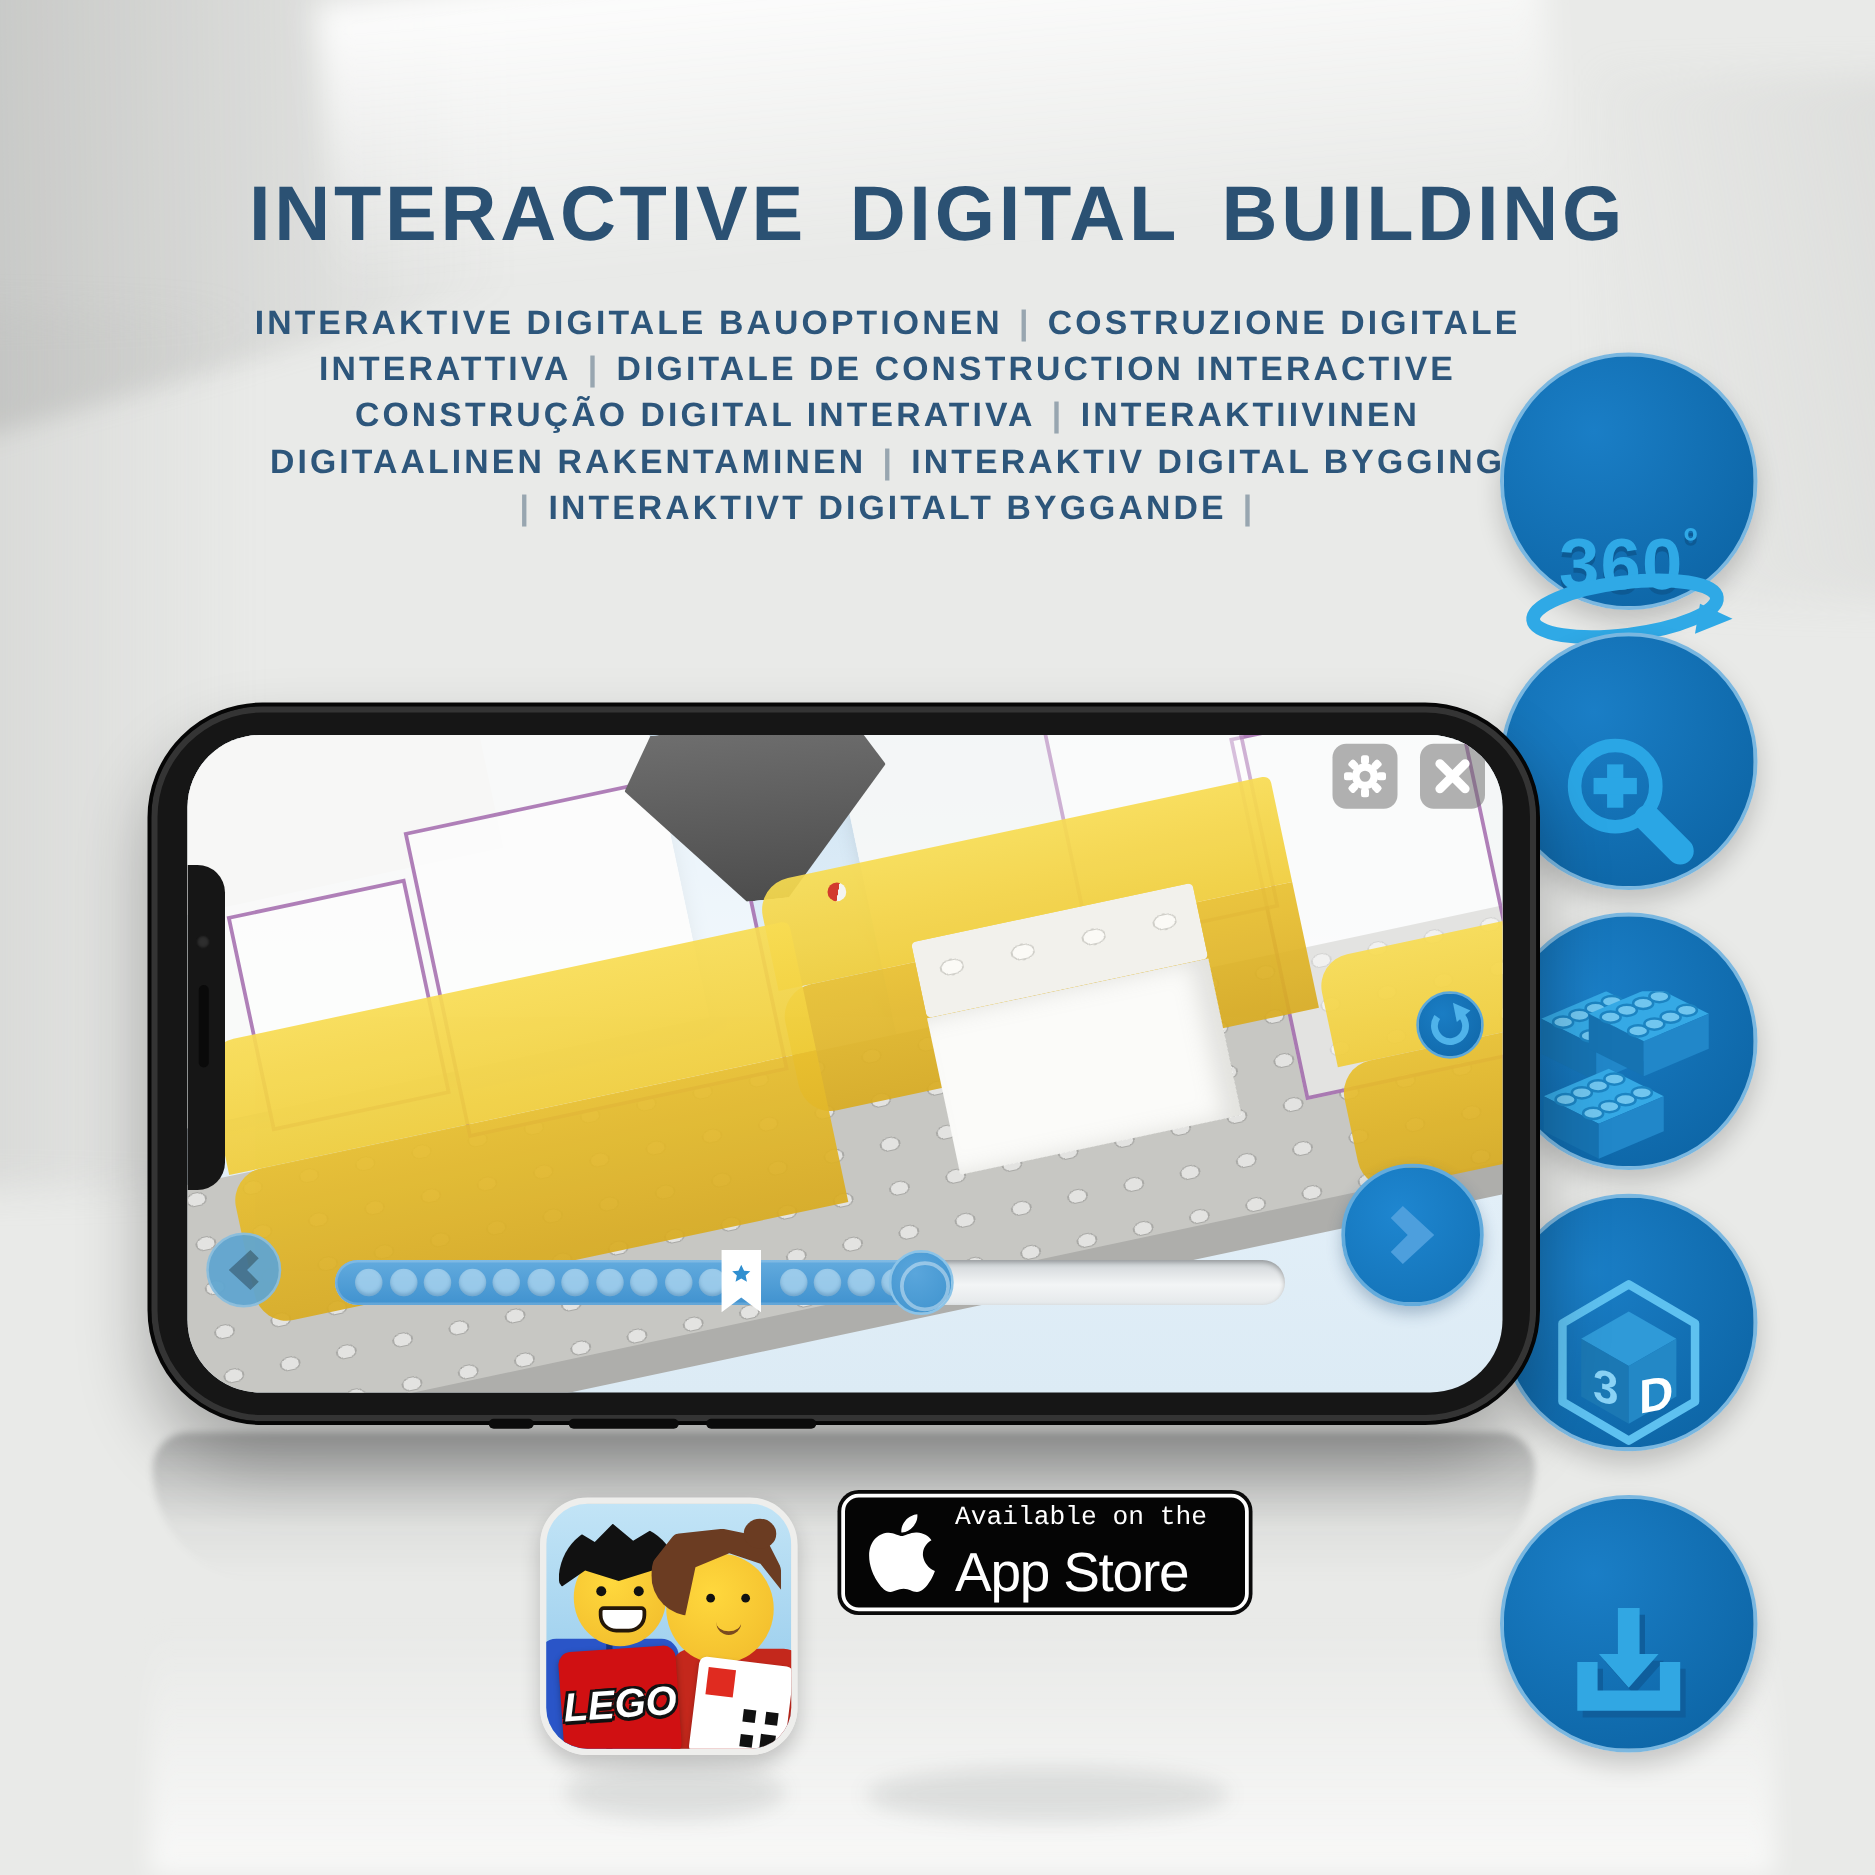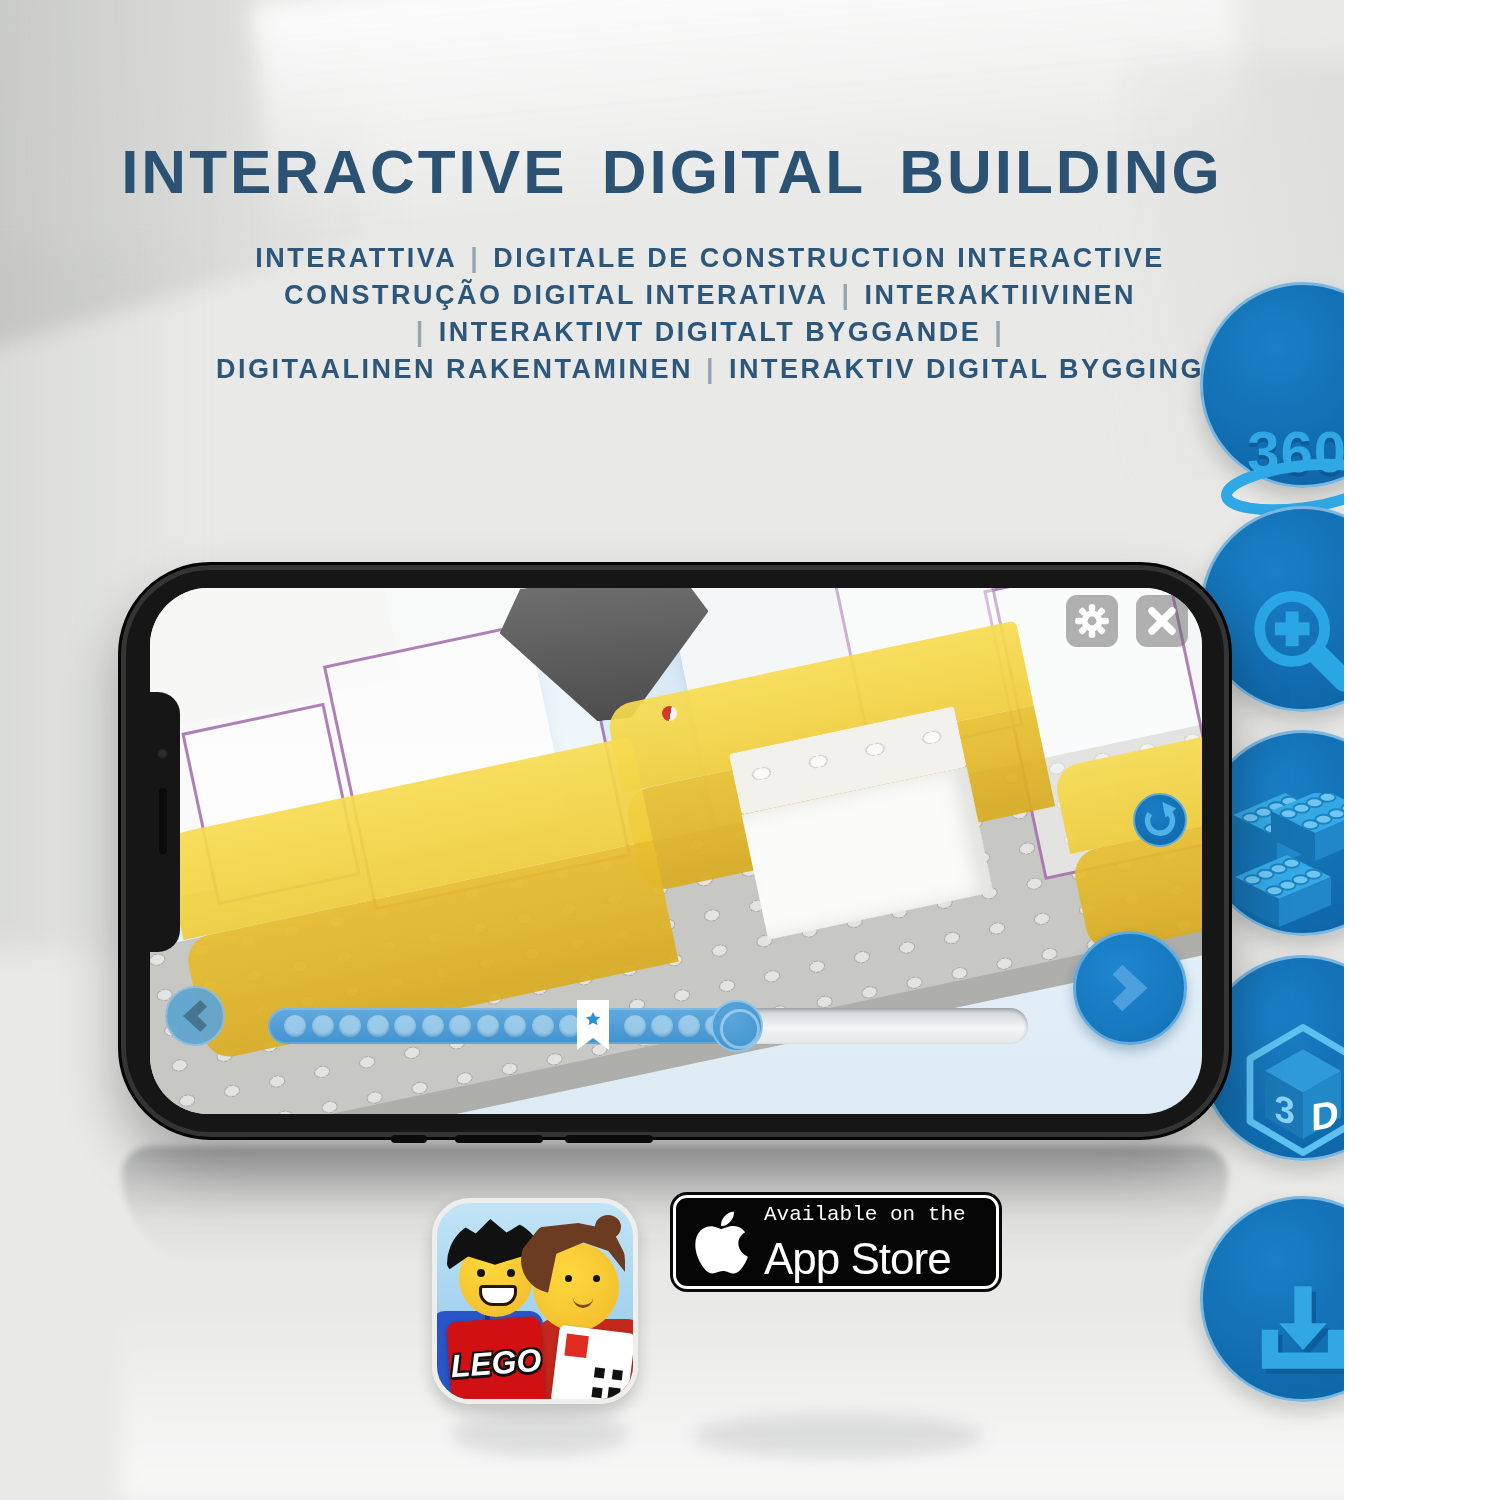--- a/index.html
+++ b/index.html
@@ -1,16 +1,16 @@
 <!DOCTYPE html>
 <html><head>
 <meta charset="utf-8">
 <style>
   html,body{margin:0;padding:0;background:#fff;}
-  .stage{position:relative;width:1344px;height:1500px;background:#e9eae8;overflow:hidden;
+  .stage{position:relative;width:1500px;height:1500px;background:#e9eae8;overflow:hidden;
          font-family:"Liberation Sans",sans-serif;}
   
   .marble{position:absolute;pointer-events:none;}
   .m1{left:-140px;top:-90px;width:760px;height:360px;background:linear-gradient(105deg,rgba(150,151,149,.55),rgba(233,234,232,0) 70%);transform:rotate(-16deg);filter:blur(10px);}
   .m2{left:260px;top:-40px;width:980px;height:230px;background:linear-gradient(180deg,rgba(255,255,255,.95),rgba(255,255,255,0));transform:rotate(-5deg);filter:blur(12px);}
   .m3{left:-60px;top:250px;width:260px;height:700px;background:linear-gradient(90deg,rgba(190,191,189,.45),rgba(233,234,232,0));filter:blur(14px);}
   .m4{right:-80px;top:60px;width:300px;height:420px;background:linear-gradient(260deg,rgba(205,206,204,.5),rgba(233,234,232,0));filter:blur(14px);}
   .m5{left:120px;bottom:0;width:1300px;height:200px;background:linear-gradient(0deg,rgba(255,255,255,.7),rgba(233,234,232,0));filter:blur(10px);}
 
   
@@ -141,24 +141,25 @@
 
 <div class="stage">
   <div class="marble m1"></div>
   <div class="marble m2"></div>
   <div class="marble m3"></div>
   <div class="marble m4"></div>
   <div class="marble m5"></div>
 
   <h1 class="title">INTERACTIVE DIGITAL BUILDING</h1>
   <div class="subtitle">
+      <div class="sub-line"><span>INTERAKTIVE DIGITALE BAUOPTIONEN</span><span class="sep">|</span><span>COSTRUZIONE DIGITALE</span></div>
       <div class="sub-line"><span>INTERATTIVA</span><span class="sep">|</span><span>DIGITALE DE CONSTRUCTION INTERACTIVE</span></div>
       <div class="sub-line"><span>CONSTRUÇÃO DIGITAL INTERATIVA</span><span class="sep">|</span><span>INTERAKTIIVINEN</span></div>
+      <div class="sub-line"><span>DIGITAALINEN RAKENTAMINEN</span><span class="sep">|</span><span>INTERAKTIV DIGITAL BYGGING</span></div>
       <div class="sub-line"><span></span><span class="sep">|</span><span>INTERAKTIVT DIGITALT BYGGANDE</span><span class="sep">|</span><span></span></div>
-      <div class="sub-line"><span>DIGITAALINEN RAKENTAMINEN</span><span class="sep">|</span><span>INTERAKTIV DIGITAL BYGGING</span></div>
     </div>
 
   <div class="fcircle fc1">
     <div class="deg360">
       <span class="t"><span>360</span><span class="t deg">º</span></span>
       <svg width="170" height="64" viewBox="0 0 170 64">
         <ellipse cx="82" cy="30" rx="74" ry="21" fill="none" stroke="#2FA9E6" stroke-width="11" stroke-dasharray="330 80" transform="rotate(-7 82 30)"></ellipse>
         <polygon points="142,26 168,38 138,50" fill="#2FA9E6"></polygon>
       </svg>
     </div>

